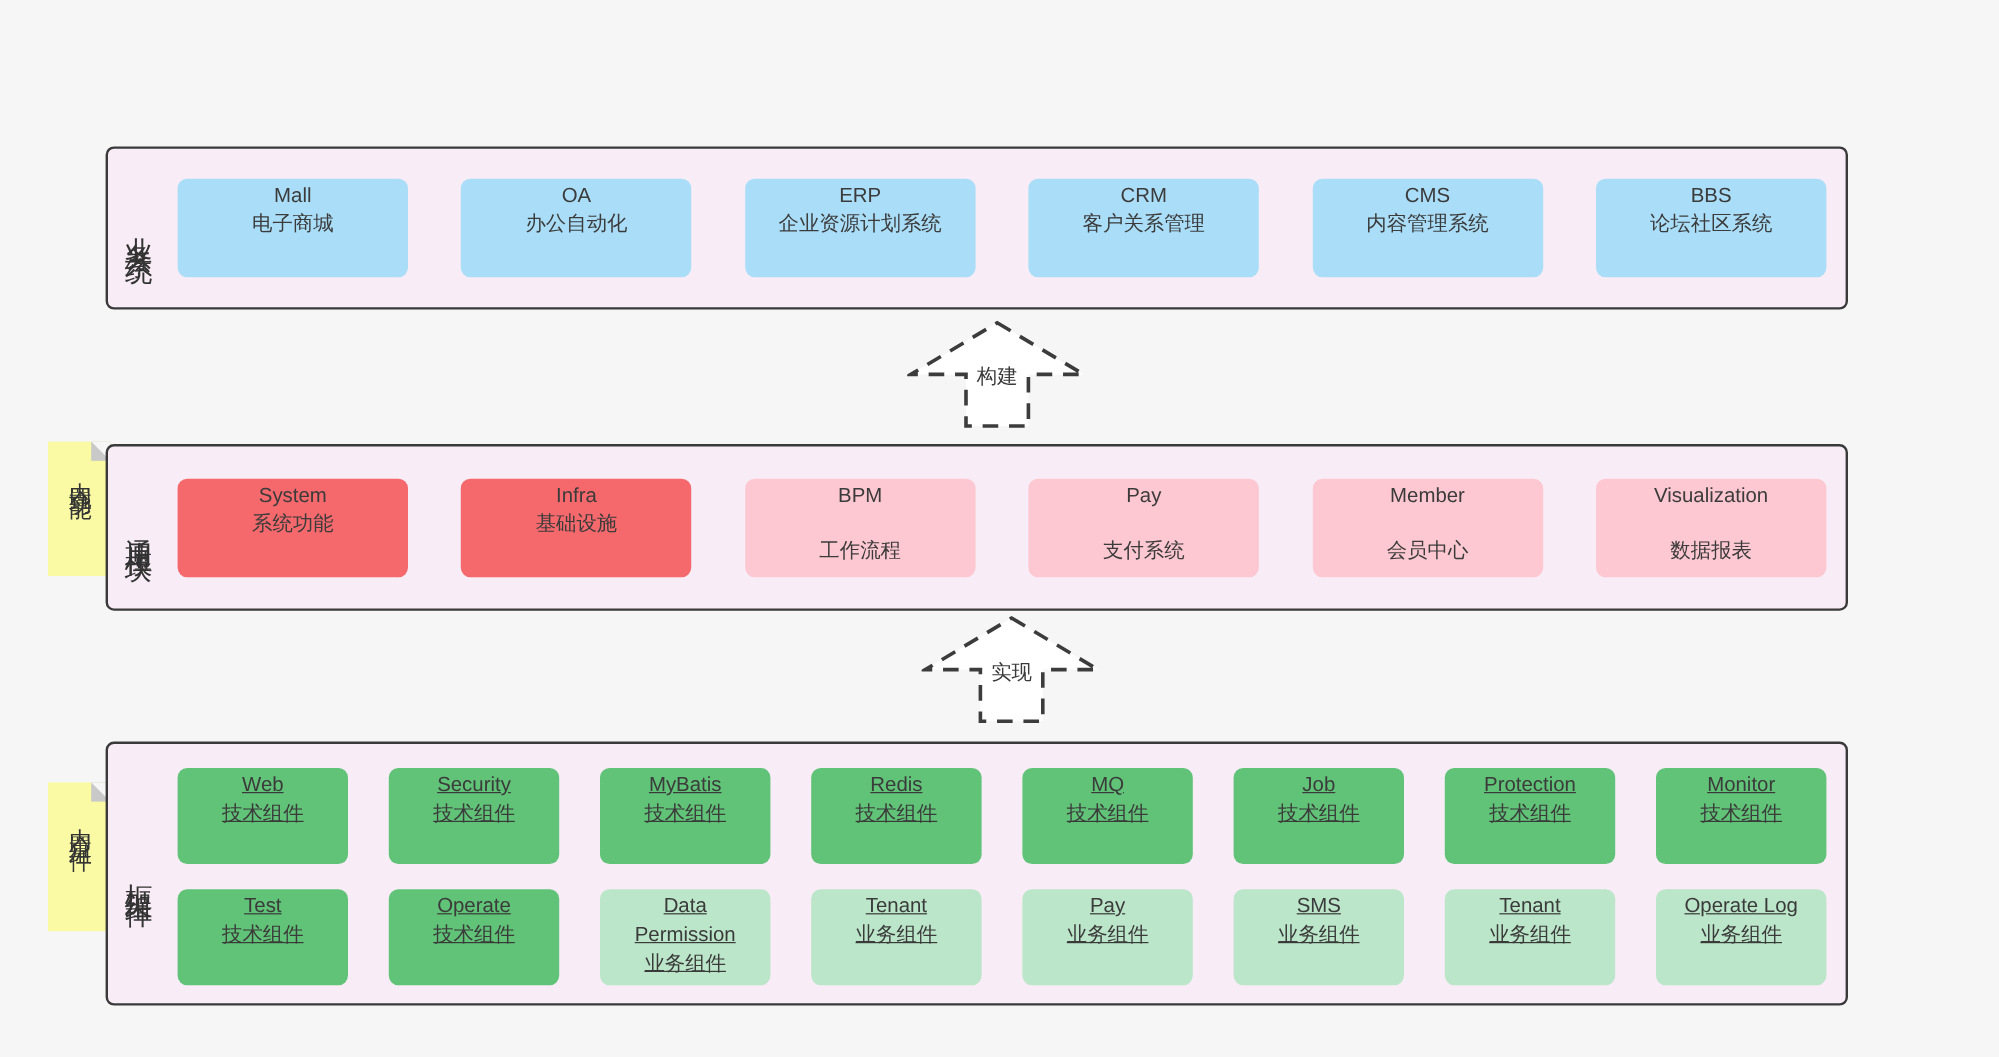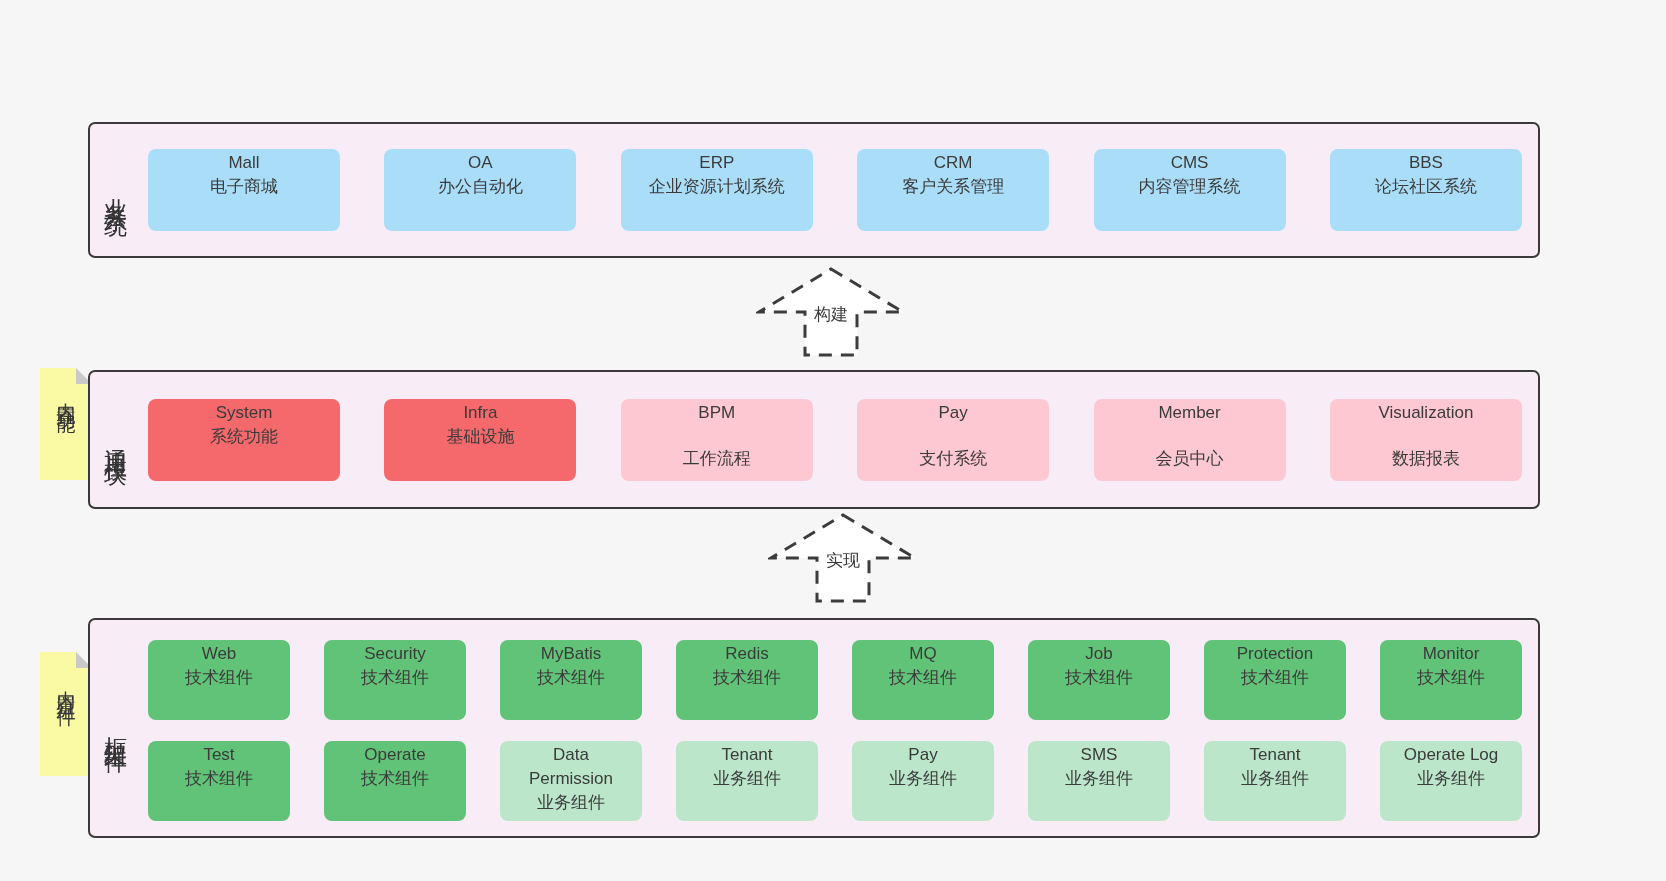--- a/index.html
+++ b/index.html
@@ -13,21 +13,21 @@
   .band3{top:618px;height:220px;}
 
   .band-label{position:absolute;left:11px;top:50%;transform:translateY(-50%);
         writing-mode:vertical-lr;text-orientation:upright;font-size:23px;letter-spacing:5px;
         color:#333;white-space:nowrap;}
 
   .box-row{position:absolute;left:58px;right:16px;top:0;bottom:0;display:flex;
         justify-content:space-between;align-items:center;}
   .band3-content{position:absolute;left:58px;right:16px;top:20px;bottom:15px;
         display:flex;flex-direction:column;justify-content:space-between;}
-  .band3-content .box-row{position:relative;left:0;right:0;top:auto;bottom:auto;}
+  .band3-content .box-row{position:relative;left:0;right:0;top:auto;bottom:auto;text-decoration:underline;}
 
   
   .box{border-radius:8px;display:flex;flex-direction:column;justify-content:flex-start;align-items:center;
        text-align:center;font-size:17px;line-height:1.42;color:#3b3b3b;box-sizing:border-box;padding:2px 13px;}
   .band1 .box,.band2 .box{width:192px;height:82px;}
   .band3-content .box{width:142px;height:80px;padding:2px 10px;}
   .box.blue{background:#aadef8;}
   .box.red{background:#f5696d;}
   .box.pink{background:#fdc8d1;gap:22px;}
   .box.green{background:#60c377;}

